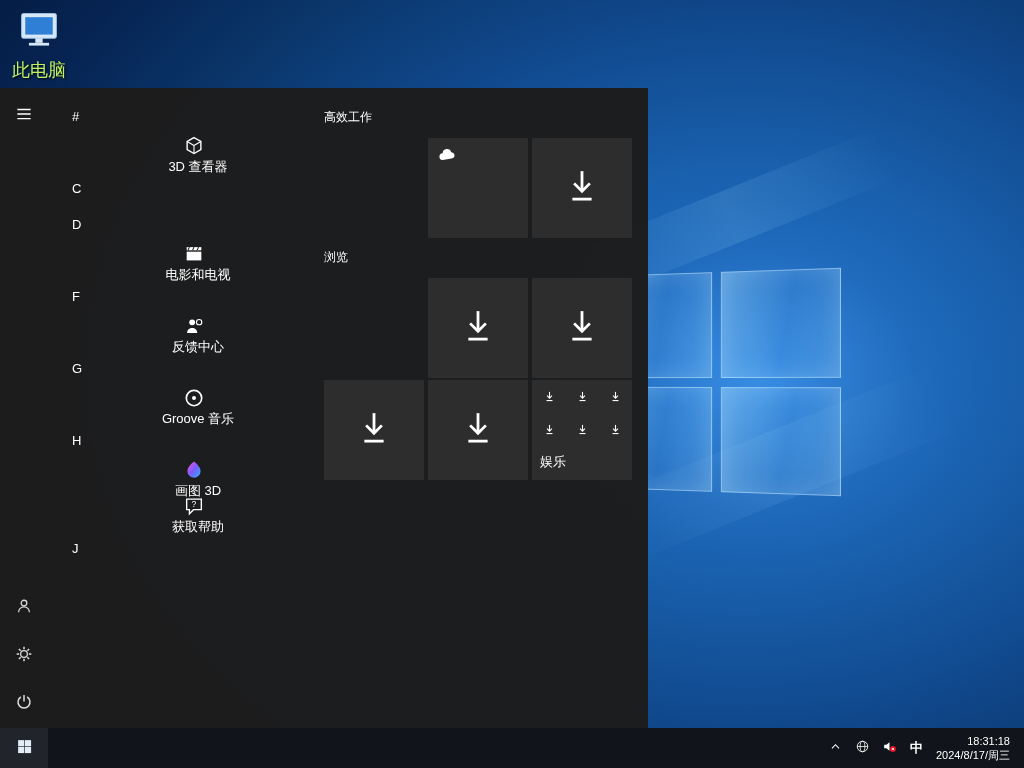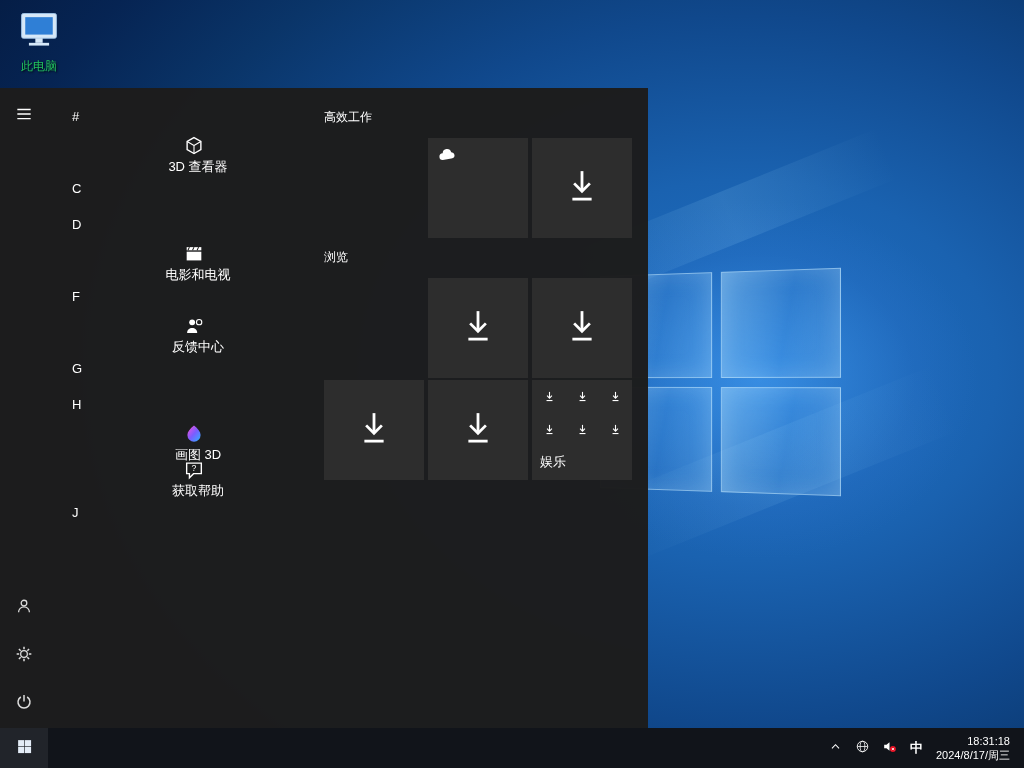--- a/index.html
+++ b/index.html
@@ -19,21 +19,21 @@
   .beam.b2 { left:600px; top:430px; width:360px; height:70px; opacity:.7; }
   .wp-logo { position:absolute; left:592px; top:272px; width:248px; height:220px;
     transform:perspective(800px) rotateY(-14deg);
     display:grid; grid-template-columns:1fr 1fr; grid-template-rows:1fr 1fr; gap:9px; }
   .pane { border:1px solid rgba(200,235,255,.55);
     background:linear-gradient(100deg, rgba(175,225,255,.38), rgba(110,185,250,.10) 55%, rgba(150,210,255,.24));
     box-shadow:inset 0 0 22px rgba(180,225,255,.25); }
 
   
   .desktop-icon { position:absolute; left:10px; top:8px; width:58px; text-align:center; cursor:default; }
-  .desktop-icon .dlabel { display:block; margin-top:2px; color:#22c55e; font-size:12px; text-shadow:1px 1px 2px rgba(0,0,0,.9); }
+  .desktop-icon .dlabel { display:block; margin-top:2px; color:#bef264; font-size:18px; text-shadow:1px 1px 2px rgba(0,0,0,.9); }
 
   
   .start-menu { position:absolute; left:0; top:88px; width:648px; height:640px;
     background:rgba(28,28,28,.985); color:#fff; }
 
   .rail { position:absolute; left:0; top:0; width:48px; height:100%; }
   .rail-btn { position:absolute; left:0; width:48px; height:48px; display:flex; align-items:center; justify-content:center; }
   .rail-btn svg { width:20px; height:20px; }
   .rb-menu { top:4px; }
   .rb-user { top:496px; }
@@ -186,20 +186,29 @@
               <circle cx="17.6" cy="7.8" r="2.9" fill="none" stroke="#fff" stroke-width="1.2"></circle>
             </svg>
           </span>
         <span class="albl">反馈中心</span>
         </div>
 
       <div class="al-row section">
         <span class="sec">G</span>
         </div>
 
+      <div class="al-row app">
+        <span class="aicon">
+          <svg viewBox="0 0 24 24">
+              <circle cx="12" cy="12" r="8.4" fill="none" stroke="#fff" stroke-width="1.8"></circle>
+              <circle cx="12" cy="12" r="2.2" fill="#fff"></circle>
+            </svg>
+          </span>
+        <span class="albl">Groove 音乐</span>
+        </div>
 
       <div class="al-row section">
         <span class="sec">H</span>
         </div>
 
       <div class="al-row app">
         <span class="aicon">
           <svg viewBox="0 0 24 24">
               <defs>
                 <linearGradient id="pg" x1="0" y1="0" x2="1" y2="1">

